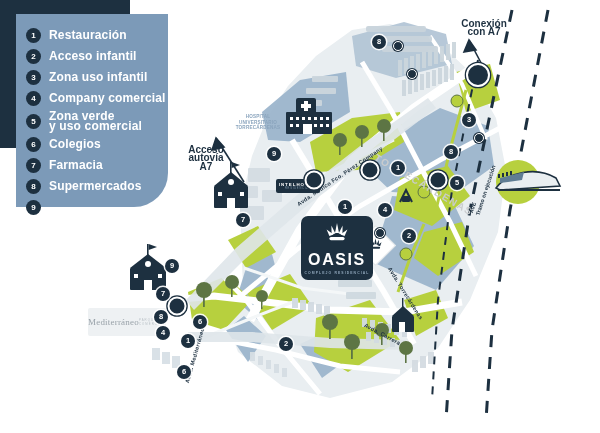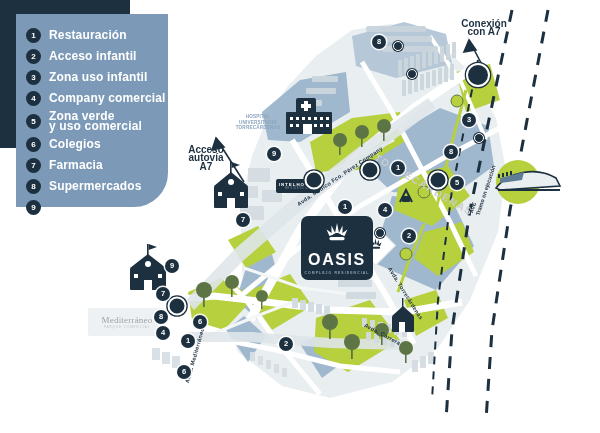--- a/index.html
+++ b/index.html
@@ -86,21 +86,21 @@
   
   .chip-intelhorce{
     position:absolute;left:276px;top:179px;width:44px;height:14px;background:#1d3040;
     border-radius:2px;display:flex;flex-direction:column;align-items:center;justify-content:center;
   }
   .chip-intelhorce .t1{color:#ffffff;font-size:4.4px;font-weight:bold;letter-spacing:1px;}
   .chip-intelhorce .t2{color:#7d94a8;font-size:2.6px;letter-spacing:.8px;}
 
   .chip-medit{
     position:absolute;left:88px;top:308px;width:78px;height:28px;background:#eef1f3;
-    border-radius:2px;display:flex;flex-direction:column;align-items:center;justify-content:center;
+    border-radius:2px;display:flex;flex-direction:row;align-items:center;justify-content:center;
   }
   .chip-medit .t1{color:#9aa3aa;font-size:9px;letter-spacing:.2px;font-family:"Liberation Serif",serif;}
   .chip-medit .t2{color:#b9c0c6;font-size:2.8px;letter-spacing:1.1px;}
 
   
   .diamond{
     position:absolute;left:361px;top:231px;width:27px;height:27px;background:#ffffff;
     transform:rotate(45deg);border:1px solid #dfe4e7;
     display:flex;align-items:center;justify-content:center;
   }

